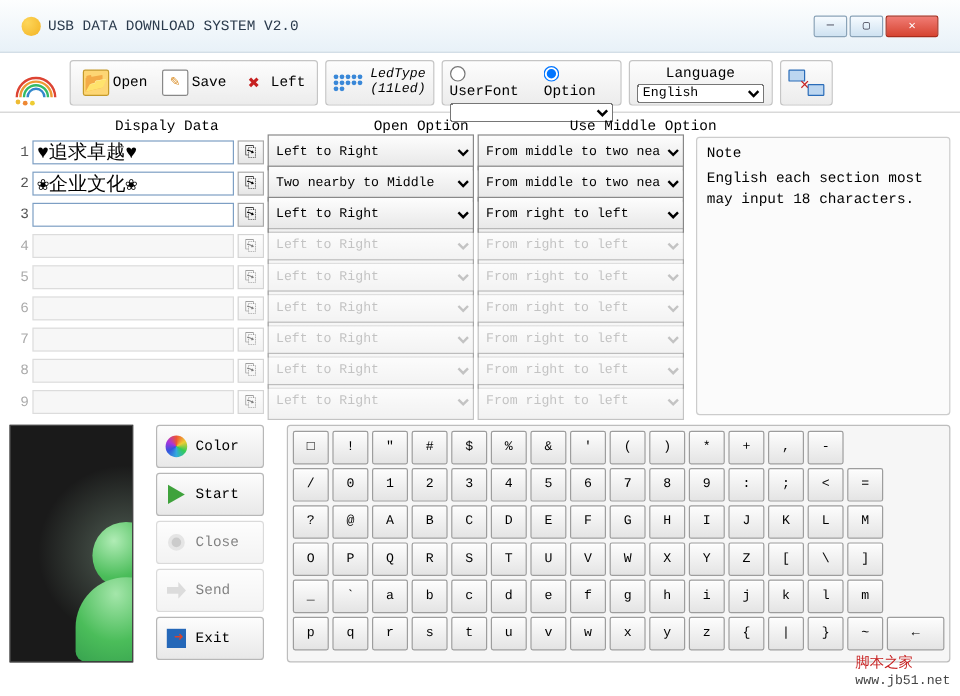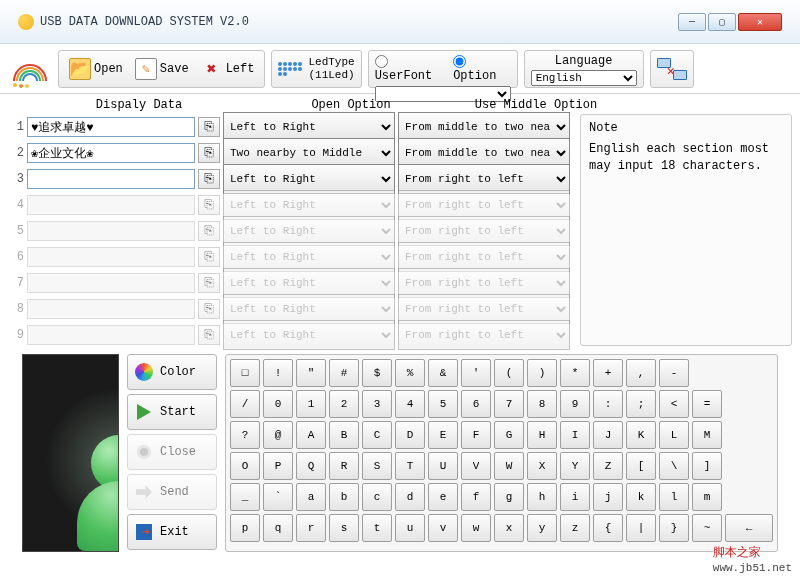--- a/index.html
+++ b/index.html
@@ -19,21 +19,21 @@
 .rainbow { width: 44px; height: 40px; border: none; background: none; position: relative; }
 .rainbow svg { width: 44px; height: 40px; }
 .tbtn { display: flex; align-items: center; gap: 3px; padding: 2px 4px; }
 .tbtn .ic { width: 22px; height: 22px; display: flex; align-items: center; justify-content: center; font-size: 16px; }
 .ic-open { background: #fdd674; border: 1px solid #c59a2a; border-radius: 2px; }
 .ic-save { background: #fff; border: 1px solid #888; border-radius: 2px; position: relative; }
 .ic-save::after { content: "✎"; color: #d98a20; position: absolute; font-size: 13px; }
 .ic-clear { color: #c62020; font-weight: bold; font-size: 20px; }
 .ic-led { display: flex; flex-wrap: wrap; gap: 1px; width: 26px; }
 .ic-led span { width: 4px; height: 4px; border-radius: 50%; background: #3a88d8; }
-.ledtype { font-size: 11px; line-height: 1.1; }
+.ledtype { font-size: 11px; line-height: 1.1; font-style: italic; }
 .font-box { border: 1px solid #c5c5c5; border-radius: 3px; padding: 4px 6px; height: 38px; display: flex; flex-direction: column; gap: 3px; background: linear-gradient(#fdfdfd,#ececec); width: 150px; }
 .font-box .row { display: flex; gap: 8px; align-items: center; }
 .font-box select { width: 100%; height: 16px; font-size: 11px; }
 .lang-box { border: 1px solid #c5c5c5; border-radius: 3px; padding: 3px 6px; height: 38px; display: flex; flex-direction: column; align-items: center; gap: 2px; background: linear-gradient(#fdfdfd,#ececec); width: 120px; justify-content: space-between; }
 .lang-box select { width: 100%; height: 18px; font-size: 11px; }
 .conn-box { border: 1px solid #c5c5c5; border-radius: 3px; padding: 4px; height: 38px; width: 44px; background: linear-gradient(#fdfdfd,#ececec); display: flex; align-items: center; justify-content: center; font-size: 11px; }
 .conn-ic { width: 30px; height: 26px; position: relative; }
 .conn-ic::before, .conn-ic::after { content: ""; position: absolute; width: 12px; height: 8px; border: 1.5px solid #2a6cb8; border-radius: 1px; background: #bcd6f0; }
 .conn-ic::before { top: 2px; left: 0; }
 .conn-ic::after { bottom: 2px; right: 0; }
@@ -46,33 +46,33 @@
 .h2 { width: 190px; margin-left: 22px; }
 .h3 { width: 175px; }
 .h4 { width: 160px; }
 
 
 .grid-area { display: flex; padding: 0 8px; gap: 10px; }
 .grid { }
 .grid-row { display: flex; align-items: center; gap: 3px; height: 26px; }
 .grid-row.disabled { opacity: 0.5; }
 .rownum { width: 16px; text-align: right; color: #555; }
-.data-in { width: 168px; height: 20px; border: 1px solid #7d9fc4; padding: 1px 3px; font-size: 12px; }
+.data-in { width: 168px; height: 20px; border: 1px solid #7d9fc4; padding: 1px 3px; font-size: 16px; }
 .grid-row.disabled .data-in { background: #f0f0f0; border-color: #bbb; }
 .dup-btn { width: 22px; height: 20px; border: 1px solid #aaa; background: linear-gradient(#fdfdfd,#e6e6e6); display: flex; align-items: center; justify-content: center; font-size: 11px; }
 .opt-sel { width: 172px; height: 30px; font-size: 11px; border: 1px solid #888; background: linear-gradient(#fdfdfd,#e6e6e6); padding-left: 2px; }
 .grid-row.disabled .opt-sel { color: #888; }
 
 
 .note-panel { flex: 1; border: 1px solid #ccc; border-radius: 3px; padding: 6px 8px; height: 232px; background: #fbfbfb; }
 .note-panel .note-title { margin-bottom: 6px; }
 .note-panel .note-body { font-size: 12px; line-height: 1.4; }
 
 
-.bottom { display: flex; padding: 6px 22px; gap: 8px; }
+.bottom { display: flex; padding: 6px 8px; gap: 19px; }
 .preview { width: 192px; height: 198px; background: #1a1a1a; border: 1px solid #444; position: relative; overflow: hidden; }
 .preview .glow { position: absolute; width: 150px; height: 150px; border-radius: 50%; background: radial-gradient(circle, rgba(180,220,190,0.35) 0%, rgba(0,0,0,0) 68%); left: 20px; top: 30px; }
 .preview .pawn { position: absolute; left: 54px; bottom: 0; width: 84px; }
 .preview .pawn .head { width: 56px; height: 56px; background: radial-gradient(circle at 32% 28%, #b0ecb5, #4bbd5a 55%, #2f974a); border-radius: 50%; margin: 0 auto; }
 .preview .pawn .body { width: 84px; height: 70px; background: radial-gradient(ellipse at 40% 20%, #a4e6aa, #4bbd5a 50%, #2f974a); border-radius: 42px 42px 8px 8px; margin-top: -10px; }
 
 .side-btns { display: flex; flex-direction: column; gap: 4px; }
 .sbtn { width: 90px; height: 36px; border: 1px solid #b7b7b7; border-radius: 3px; background: linear-gradient(#fdfdfd,#e8e8e8); display: flex; align-items: center; gap: 6px; padding-left: 6px; }
 .sbtn.disabled { opacity: 0.5; }
 .sbtn .sic { width: 20px; height: 20px; display: flex; align-items: center; justify-content: center; }

